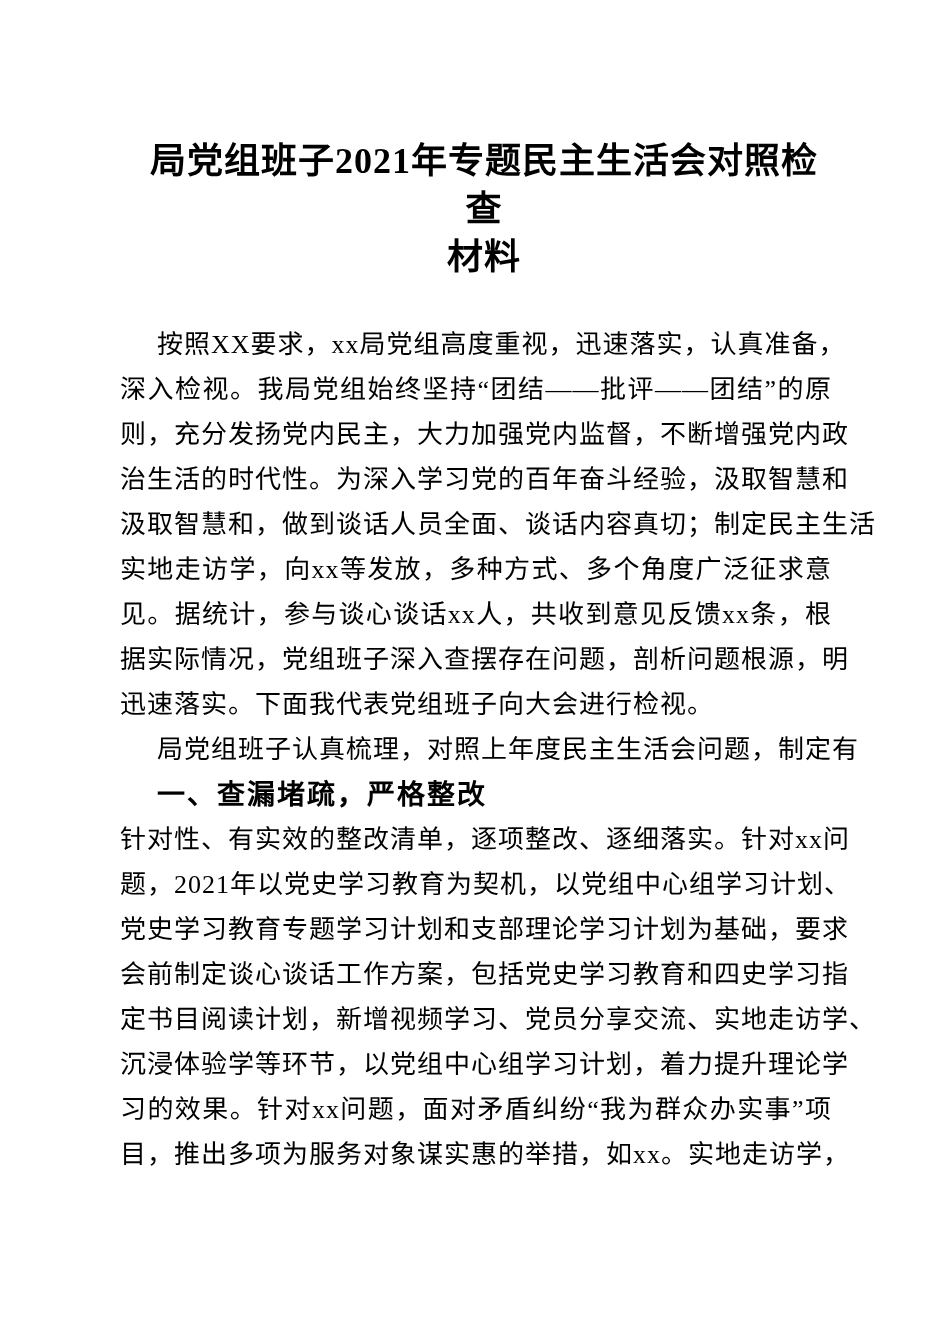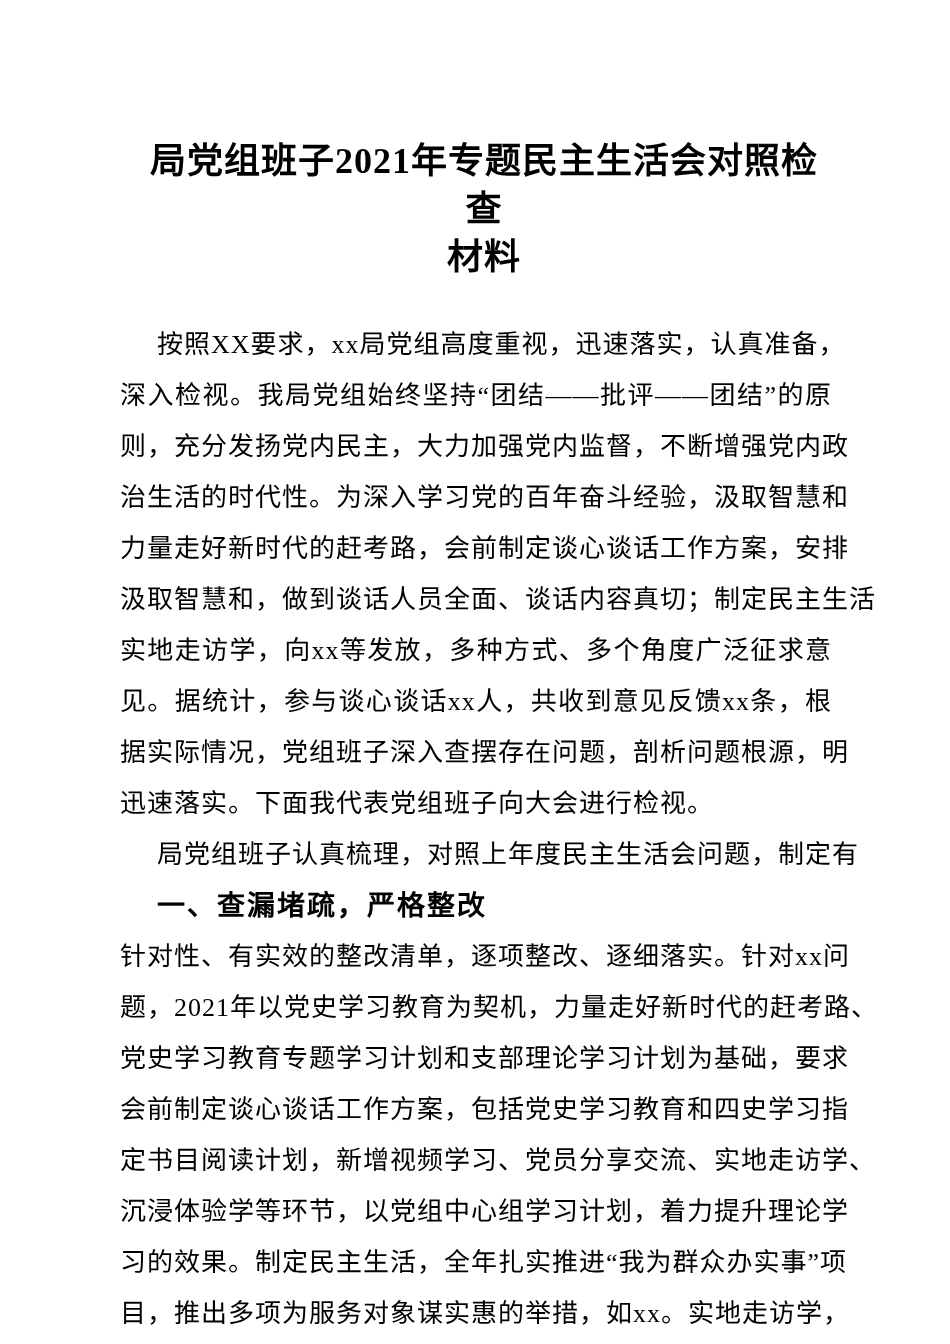--- a/index.html
+++ b/index.html
@@ -32,21 +32,20 @@
   .doc-body .line {
     font-size: 26px;
     height: 45px;
     line-height: 45px;
     letter-spacing: 1px;
     text-align: justify;
     
     text-align-last: justify;
     white-space: nowrap;
     overflow: visible;
-    margin-top: 6px;
   }
   .doc-body .line.para-end {
     text-align-last: left;
     white-space: normal;
   }
   .doc-body .line.indent {
     text-indent: 37px;
   }
   .doc-body .line.heading {
     font-family: "Liberation Sans", "DejaVu Sans", sans-serif;
@@ -62,30 +61,29 @@
 <div class="page">
   <h1 class="doc-title">
     <div>局党组班子2021年专题民主生活会对照检查</div>
     <div>材料</div>
   </h1>
   <div class="doc-body" id="doc-body">
       <div class="line body indent">按照XX要求，xx局党组高度重视，迅速落实，认真准备，</div>
       <div class="line body">深入检视。我局党组始终坚持“团结——批评——团结”的原</div>
       <div class="line body">则，充分发扬党内民主，大力加强党内监督，不断增强党内政</div>
       <div class="line body">治生活的时代性。为深入学习党的百年奋斗经验，汲取智慧和</div>
-      <div class="line body">力量走好新时代的赶考路，会前制定谈心谈话工作方案，安排</div>
       <div class="line body">汲取智慧和，做到谈话人员全面、谈话内容真切；制定民主生活</div>
       <div class="line body">实地走访学，向xx等发放，多种方式、多个角度广泛征求意</div>
       <div class="line body">见。据统计，参与谈心谈话xx人，共收到意见反馈xx条，根</div>
       <div class="line body">据实际情况，党组班子深入查摆存在问题，剖析问题根源，明</div>
       <div class="line body para-end">迅速落实。下面我代表党组班子向大会进行检视。</div>
       <div class="line body indent">局党组班子认真梳理，对照上年度民主生活会问题，制定有</div>
       <div class="line heading indent para-end">一、查漏堵疏，严格整改</div>
       <div class="line body">针对性、有实效的整改清单，逐项整改、逐细落实。针对xx问</div>
-      <div class="line body">题，2021年以党史学习教育为契机，力量走好新时代的赶考路、</div>
+      <div class="line body">题，2021年以党史学习教育为契机，以党组中心组学习计划、</div>
       <div class="line body">党史学习教育专题学习计划和支部理论学习计划为基础，要求</div>
       <div class="line body">会前制定谈心谈话工作方案，包括党史学习教育和四史学习指</div>
       <div class="line body">定书目阅读计划，新增视频学习、党员分享交流、实地走访学、</div>
       <div class="line body">沉浸体验学等环节，以党组中心组学习计划，着力提升理论学</div>
-      <div class="line body">习的效果。制定民主生活，全年扎实推进“我为群众办实事”项</div>
+      <div class="line body">习的效果。针对xx问题，面对矛盾纠纷“我为群众办实事”项</div>
       <div class="line body">目，推出多项为服务对象谋实惠的举措，如xx。实地走访学，</div>
     </div>
 </div>
 
 </body></html>

